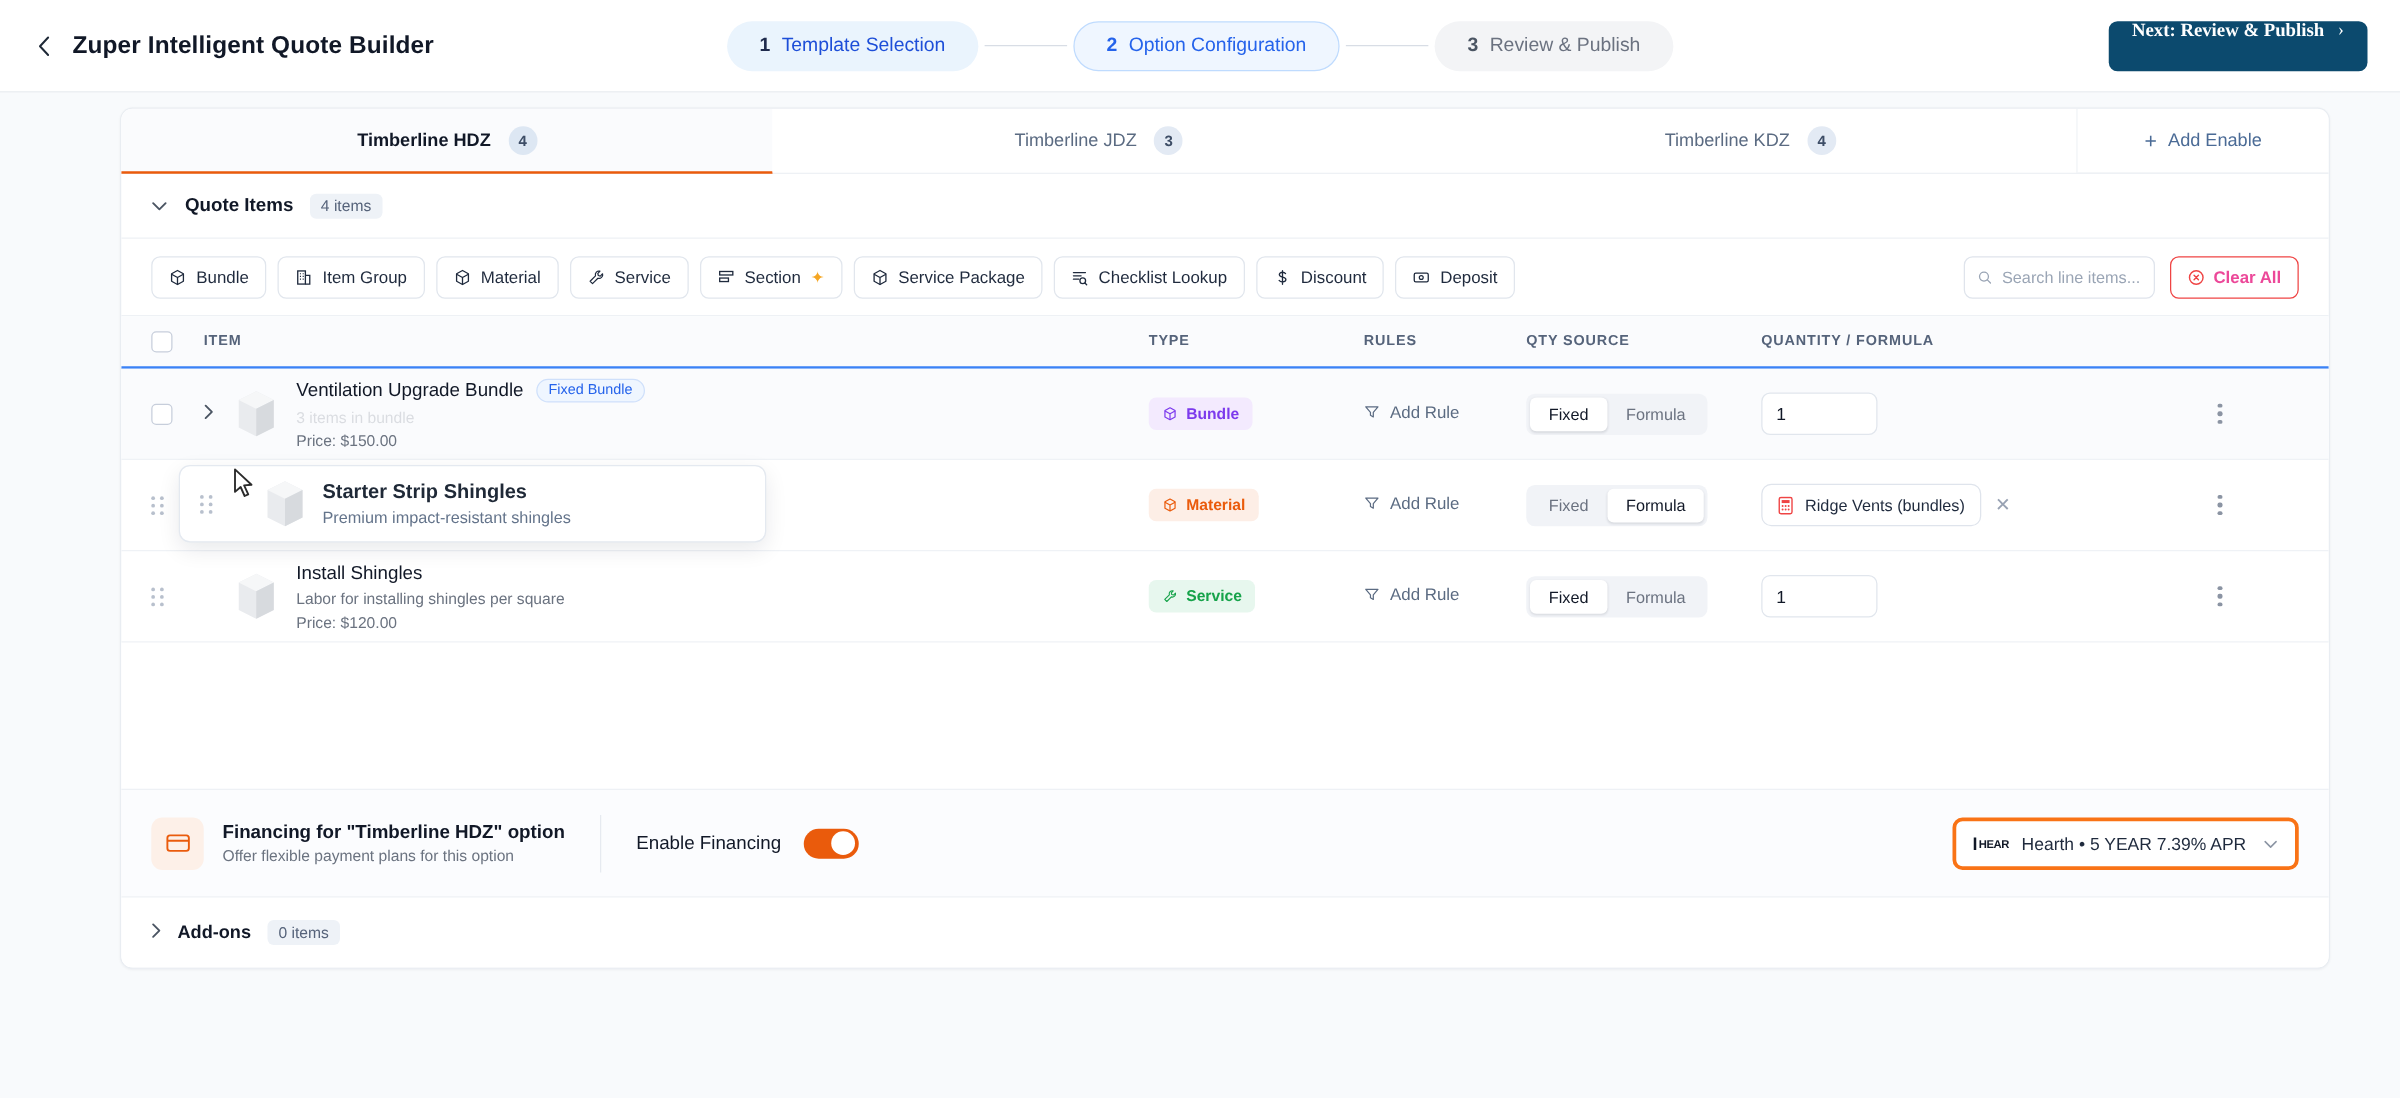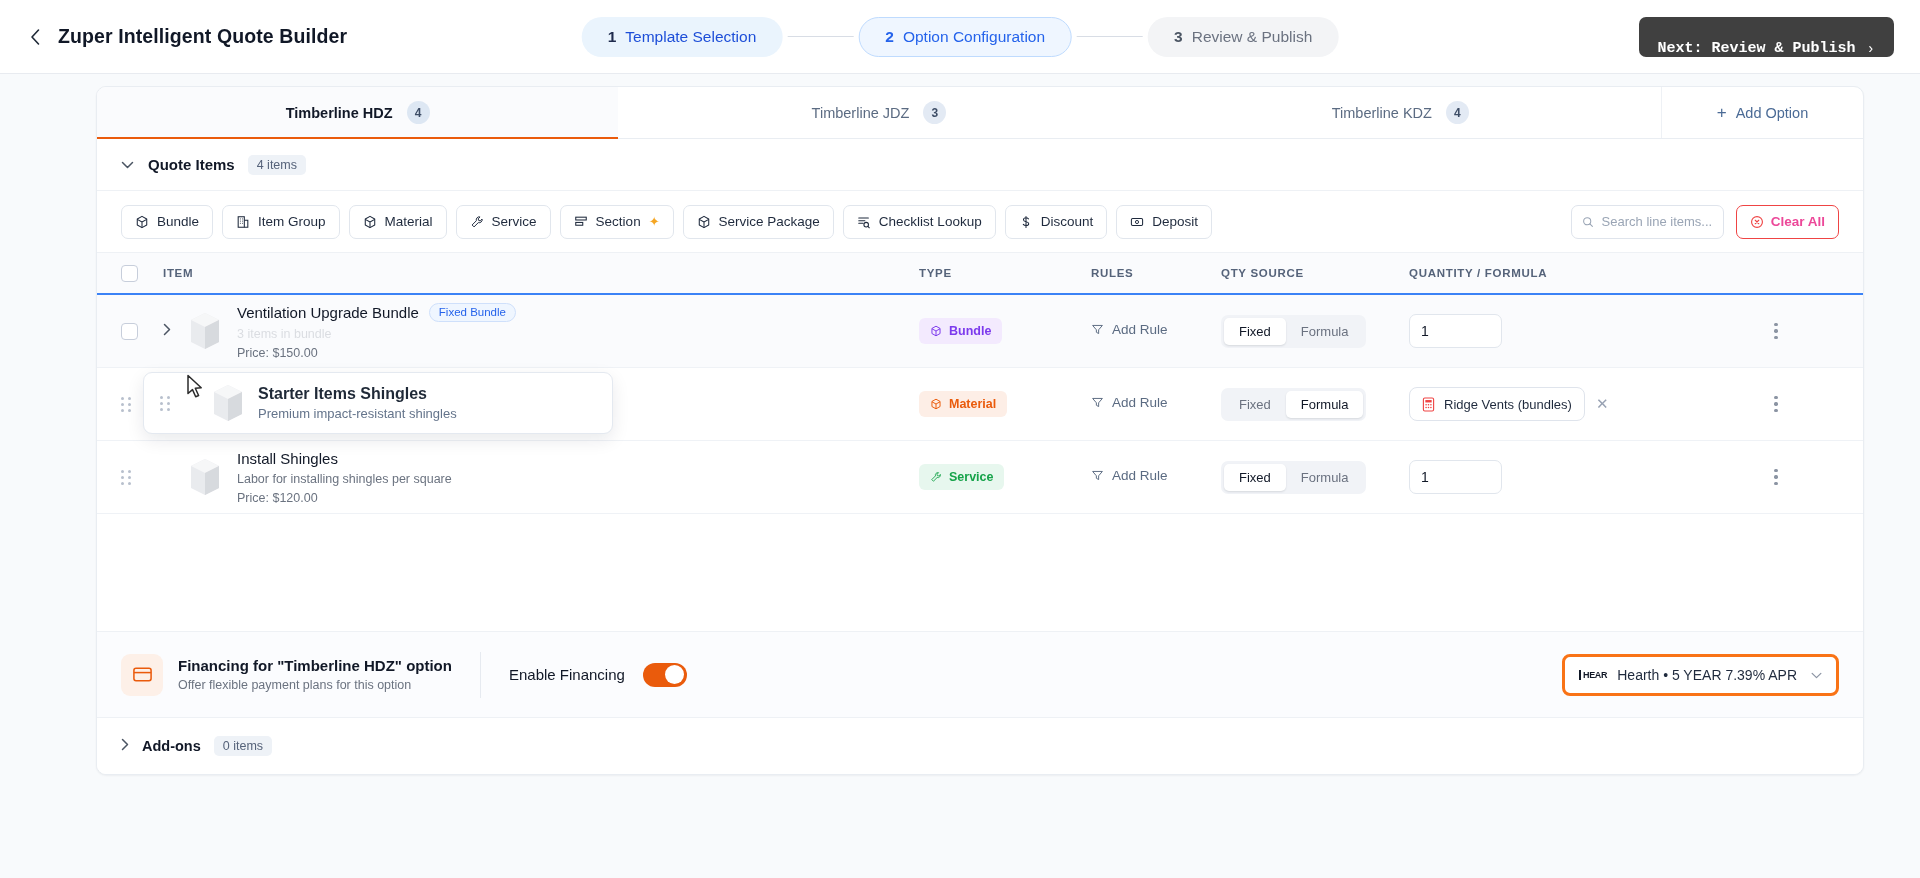--- a/index.html
+++ b/index.html
@@ -42,26 +42,26 @@
   .step-done { background: #eaf4fd; color: #1d4ed8; }
   .step-done .num { color: #1f2b4d; }
   .step-active { background: #eff6ff; border: 1px solid #bfdbfe; color: #2563eb; }
   .step-active .num { color: #2563eb; }
   .step-todo { background: #f3f4f6; color: #6b7280; }
   .step-todo .num { color: #4b5563; font-weight: bold; }
   .step-line { width: 66px; height: 1px; background: #d8dde5; margin: 0 5px; }
 
   .next-btn {
     margin-left: auto;
-    background: #404040; color: #ffffff;
+    background: #0c4a6e; color: #ffffff;
     border: none; border-radius: 7px;
     height: 40px; padding: 0 19px;
     font-size: 15px; font-weight: bold;
-    display: flex; align-items: flex-end; gap: 11px;
-    cursor: pointer; font-family: Liberation Mono, monospace;
+    display: flex; align-items: flex-start; gap: 11px;
+    cursor: pointer; font-family: Liberation Serif, serif;
   }
   .next-btn .chev { font-size: 14px; font-weight: normal; }
 
   
   .card {
     position: absolute; left: 96px; top: 86px; width: 1768px;
     background: #ffffff;
     border: 1px solid #e9edf2;
     border-radius: 10px;
     box-shadow: 0 1px 2px rgba(16,24,40,.05);
@@ -337,21 +337,21 @@
     <div class="tab">
       <span>Timberline JDZ</span>
       <span class="count">3</span>
     </div>
     <div class="tab">
       <span>Timberline KDZ</span>
       <span class="count">4</span>
     </div>
     <div class="tab-add">
       <span class="plus">+</span>
-      <span>Add Option</span>
+      <span>Add Enable</span>
     </div>
   </div>
 
   <div class="qi-head">
     <span class="qi-caret">
       <svg width="13" height="8" viewBox="0 0 13 8" fill="none">
           <path d="M1.5 1.5L6.5 6.5l5-5" stroke="#4b5563" stroke-width="1.5" stroke-linecap="round" stroke-linejoin="round"></path>
         </svg>
     </span>
     <span class="qi-title">Quote Items</span>
@@ -695,20 +695,20 @@
       <i></i>
       <i></i>
       <i></i>
     </div>
   <svg class="cube" viewBox="0 0 40 44" style="margin-left:26px">
     <path d="M20 4l14 7v22l-14 7-14-7V11l14-7z" fill="#e9ebee"></path>
     <path d="M20 4l14 7-14 7-14-7 14-7z" fill="#f6f7f8"></path>
     <path d="M20 18v22l14-7V11l-14 7z" fill="#d7dade"></path>
   </svg>
   <div class="ghost-text">
-    <div class="ghost-title">Starter Items Shingles</div>
+    <div class="ghost-title">Starter Strip Shingles</div>
     <div class="ghost-sub">Premium impact-resistant shingles</div>
   </div>
 </div>
 
 <svg class="cursor-arrow" width="19" height="27" viewBox="0 0 19 27">
   <path d="M2 1.5l13.2 12.3-5.9.5 3.3 7.2-2.9 1.3-3.2-7.2-4.5 3.9V1.5z" fill="#ffffff" stroke="#2b2b2b" stroke-width="1.5" stroke-linejoin="round"></path>
 </svg>
 
 </body></html>

